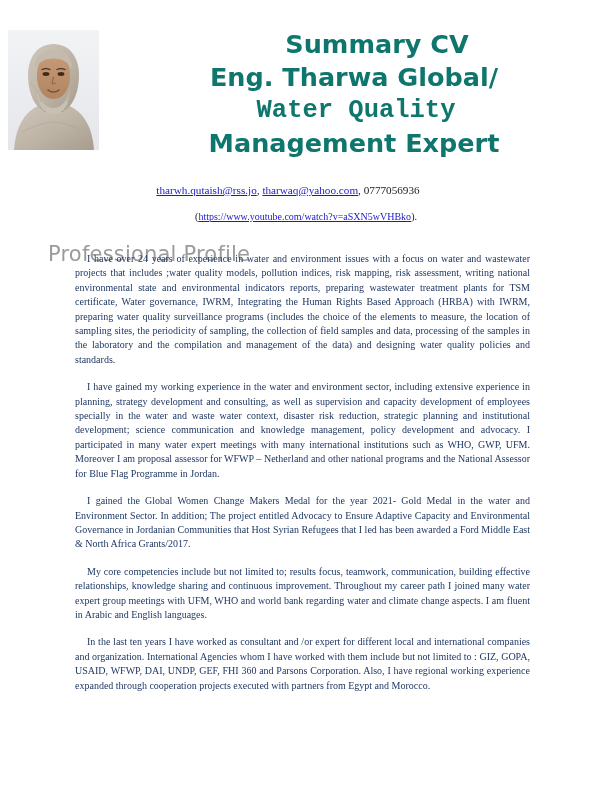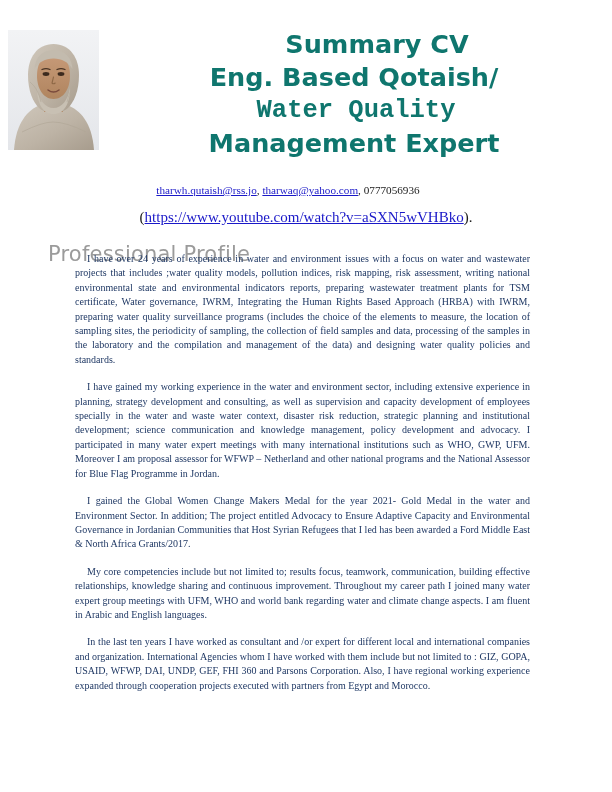--- a/index.html
+++ b/index.html
@@ -81,21 +81,21 @@
   }
   .phone { color: #1a1a1a; }
 
   .video-wrap {
     position: absolute;
     left: 0;
     top: 209px;
     width: 612px;
     text-align: center;
     font-family: "Liberation Serif", "DejaVu Serif", serif;
-    font-size: 15px;
+    font-size: 10px;
     color: #1a1a1a;
   }
   .video-line { line-height: 16px; white-space: nowrap; }
 
   
   .section-heading {
     position: absolute;
     left: 48px;
     top: 242px;
     font-family: "DejaVu Sans", "Liberation Sans", sans-serif;
@@ -175,21 +175,21 @@
         <path d="M40 60 Q45.5 64.2 51 60" stroke="#7a4a3c" stroke-width="1.5" fill="none" stroke-linecap="round"></path>
 
         <path d="M22 52 Q30 58 33 72" stroke="#b2a899" stroke-width="0.8" fill="none" opacity="0.8"></path>
         <path d="M69 52 Q62 58 59 72" stroke="#b2a899" stroke-width="0.8" fill="none" opacity="0.8"></path>
         <path d="M14 102 Q34 92 45 92 Q58 92 78 102" stroke="#b0a696" stroke-width="0.9" fill="none" opacity="0.7"></path>
       </svg>
     </div>
 
     <div class="title-block">
       <div class="title-line-1">Summary CV</div>
-      <div class="title-line-2">Eng. Based Qotaish/</div>
+      <div class="title-line-2">Eng. Tharwa Global/</div>
       <div class="title-line-3">Water Quality</div>
       <div class="title-line-4">Management Expert</div>
     </div>
   </div>
 
   <div class="contact-wrap">
     <div class="contact-line"><a class="link" href="#">tharwh.qutaish@rss.jo</a><span>, </span><a class="link" href="#">tharwaq@yahoo.com</a><span>, </span><span class="phone">0777056936</span></div>
   </div>
 
   <div class="video-wrap">

